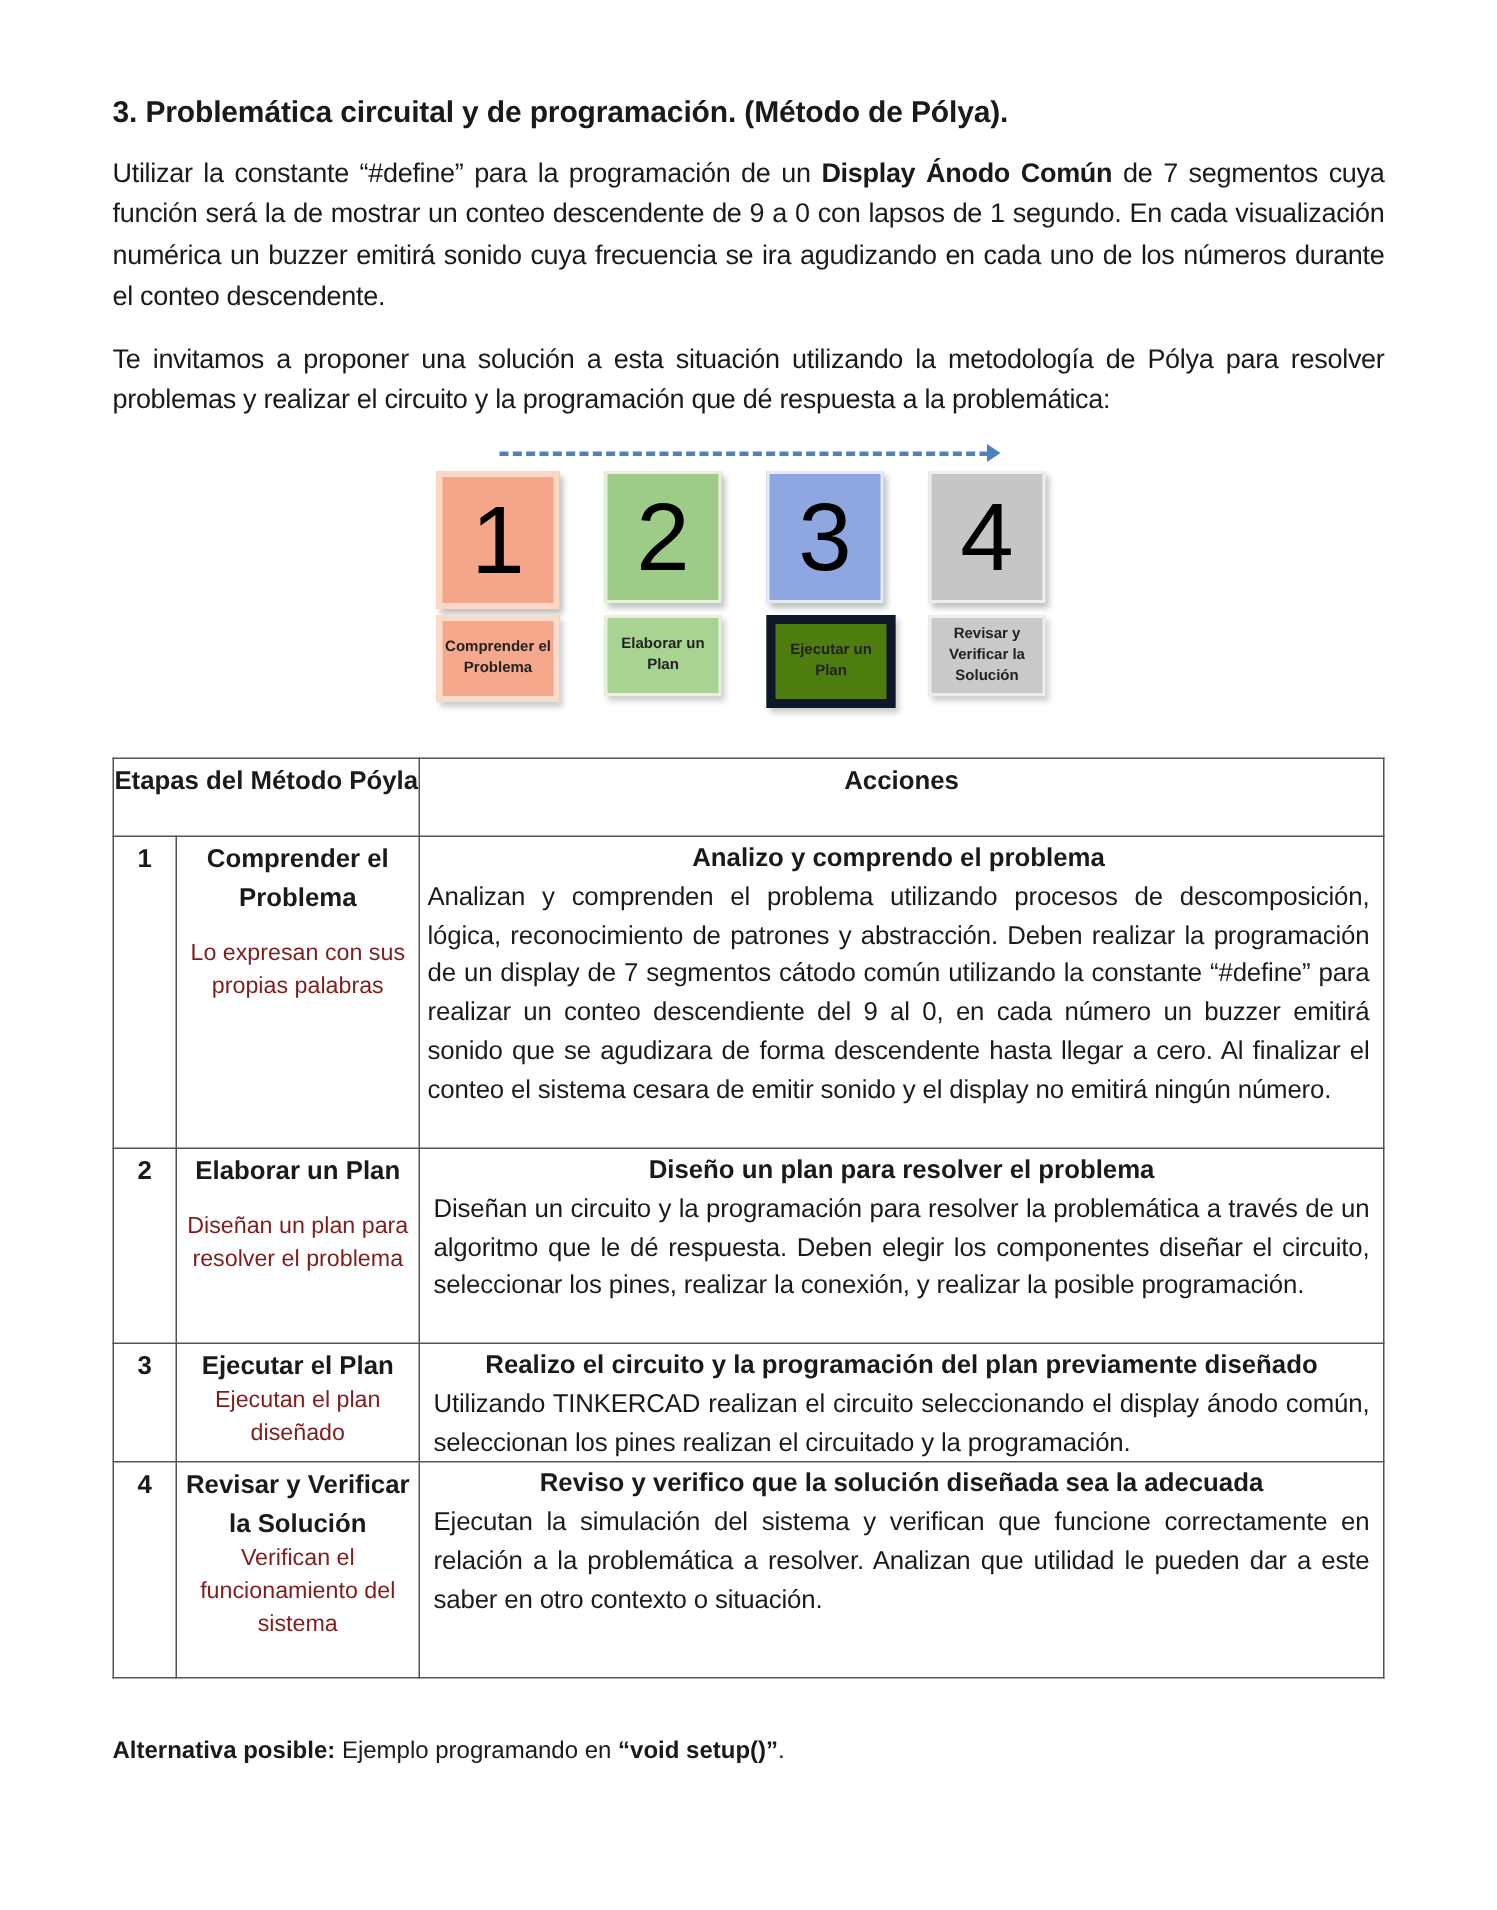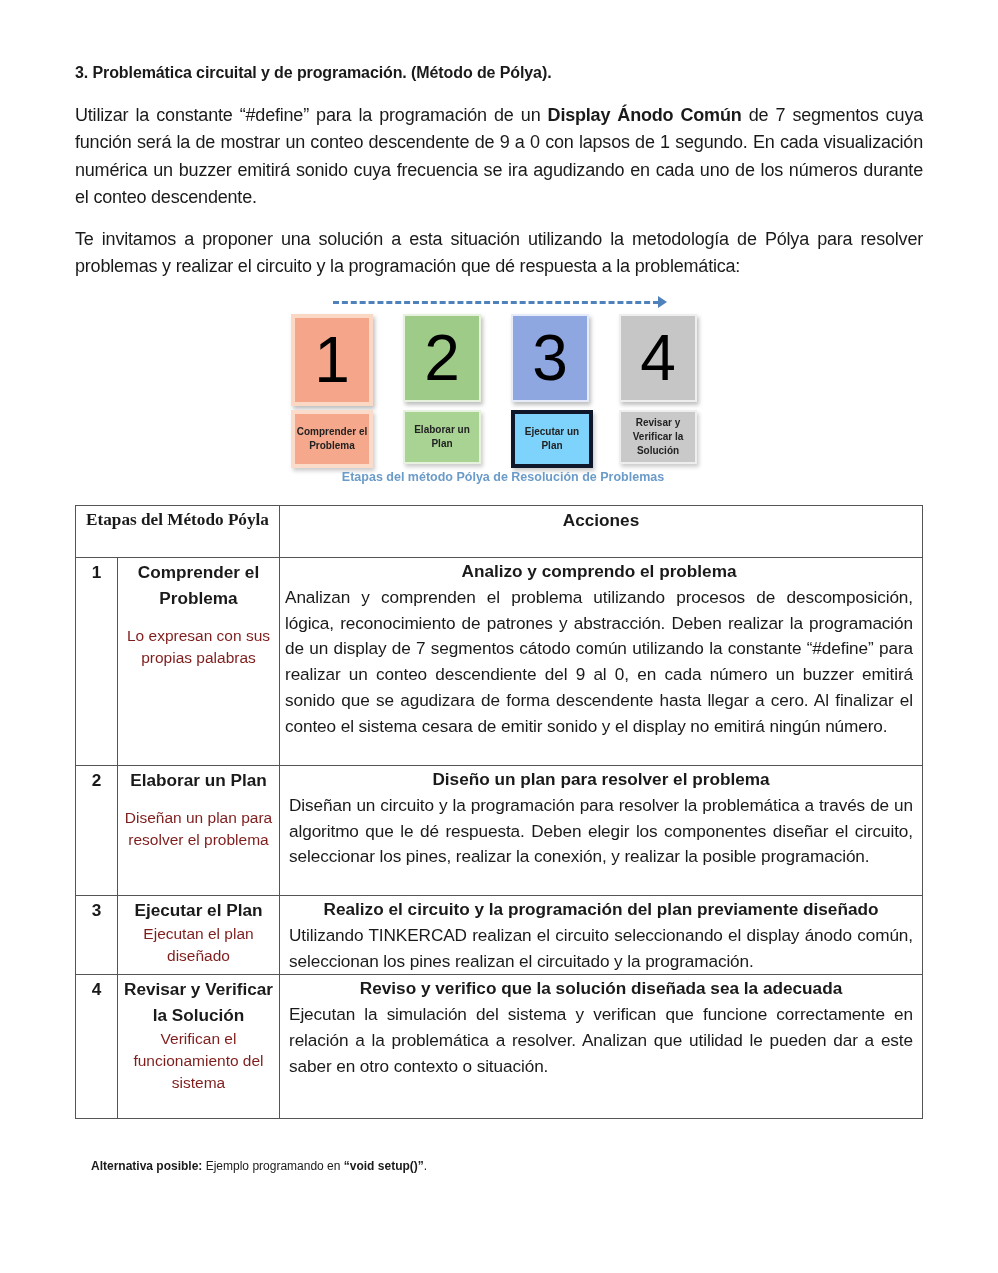--- a/index.html
+++ b/index.html
@@ -2,21 +2,21 @@
 <html><head>
   <meta charset="utf-8">
   <style>
     html, body { margin: 0; padding: 0; background: #ffffff; }
     body {
       width: 998px; height: 1273px; position: relative; overflow: hidden;
       font-family: "Liberation Sans", sans-serif; color: #1a1a1a;
     }
     .page { position: absolute; left: 75px; top: 0; width: 848px; }
     .heading {
-      position: absolute; top: 64px; left: 0; font-size: 16px; font-weight: bold;
+      position: absolute; top: 64px; left: 0; font-size: 20px; font-weight: bold;
       letter-spacing: -0.1px; white-space: nowrap;
     }
     .para {
       position: absolute; left: 0; width: 848px; font-size: 18px; line-height: 27.3px;
       text-align: justify; letter-spacing: -0.2px;
     }
     .para b { font-weight: bold; }
     .p1 { top: 102px; }
     .p2 { top: 226px; }
 
@@ -42,21 +42,21 @@
       display: flex; align-items: center; justify-content: center; text-align: center;
       font-size: 10px; font-weight: bold; line-height: 14px; color: #222;
       box-shadow: 2px 3px 4px rgba(0,0,0,0.2);
     }
     .s1 { left: 8px; background: #f4a58a; border: 4px solid #fbd8c3; }
     .s2 { left: 120px; background: #9fcb88; border: 2px solid #e6f2dd; }
     .s3 { left: 228px; background: #8ea7e0; border: 2px solid #e5ebf8; }
     .s4 { left: 336px; background: #c6c6c6; border: 2px solid #eeeeee; }
     .l1 { left: 8px; background: #f6a88c; border: 4px solid #fbdccb; }
     .l2 { left: 120px; background: #a8d393; border: 2px solid #e6f2dd; }
-    .l3 { left: 228px; background: #7dd3fc; border: 4px solid #0f172a; }
+    .l3 { left: 228px; background: #4d7c0f; border: 6px solid #0f172a; }
     .l4 { left: 336px; background: #c9c9c9; border: 2px solid #eeeeee; }
     .fig-caption {
       position: absolute; top: 178px; left: 0; width: 440px; text-align: center;
       font-size: 12.5px; font-weight: bold; color: #6b9bc8;
     }
 
     
     table.polya {
       position: absolute; left: 0; top: 505px; width: 848px;
       border-collapse: collapse; font-size: 17.2px; table-layout: fixed;
@@ -74,21 +74,21 @@
     .gap { display: block; height: 14px; }
     .act-cell { padding: 1px 9px 0 5px !important; line-height: 25.8px; margin-left: 42px; }
     .act-title { font-weight: bold; text-align: center; display: block; }
     .act-body { text-align: justify; display: block; letter-spacing: -0.1px; }
     .r1 td { height: 206px; }
     .r2 td { height: 128px; }
     .r3 td { height: 77px; }
     .r4 td { height: 142px; }
 
     .footer {
-      position: absolute; left: 16px; top: 1159px; font-size: 12px; white-space: nowrap;
+      position: absolute; left: 0; top: 1159px; font-size: 16px; white-space: nowrap;
     }
     .footer b { font-weight: bold; }
   </style>
 </head>
 <body>
 
 <div class="page">
 
   <div class="heading">3. Problemática circuital y de programación. (Método de Pólya).</div>
 
@@ -111,32 +111,31 @@
     <div class="lbl-box l2">
         <span>Elaborar un Plan</span>
       </div>
     <div class="lbl-box l3">
         <span>Ejecutar un Plan</span>
       </div>
     <div class="lbl-box l4">
         <span>Revisar y Verificar la Solución</span>
       </div>
 
-    <div class="fig-caption">Etapas del método Pólya de Resolución de Problemas</div>
   </div>
 
   <table class="polya">
     <colgroup>
       <col class="col-num">
         <col class="col-stage">
         <col>
     </colgroup>
     <tbody>
         <tr>
-      <td colspan="2" class="th-cell" style="height:50px;font-family:Liberation Serif, serif;">Etapas del Método Póyla</td>
+      <td colspan="2" class="th-cell" style="height:50px;">Etapas del Método Póyla</td>
       <td class="th-cell">Acciones</td>
     </tr>
 
     <tr class="r1">
       <td class="num-cell">1</td>
       <td class="stage-cell">
         <span class="stage-title">Comprender el Problema</span>
         <span class="gap"></span>
         <span class="stage-note">Lo expresan con sus propias palabras</span>
       </td>

